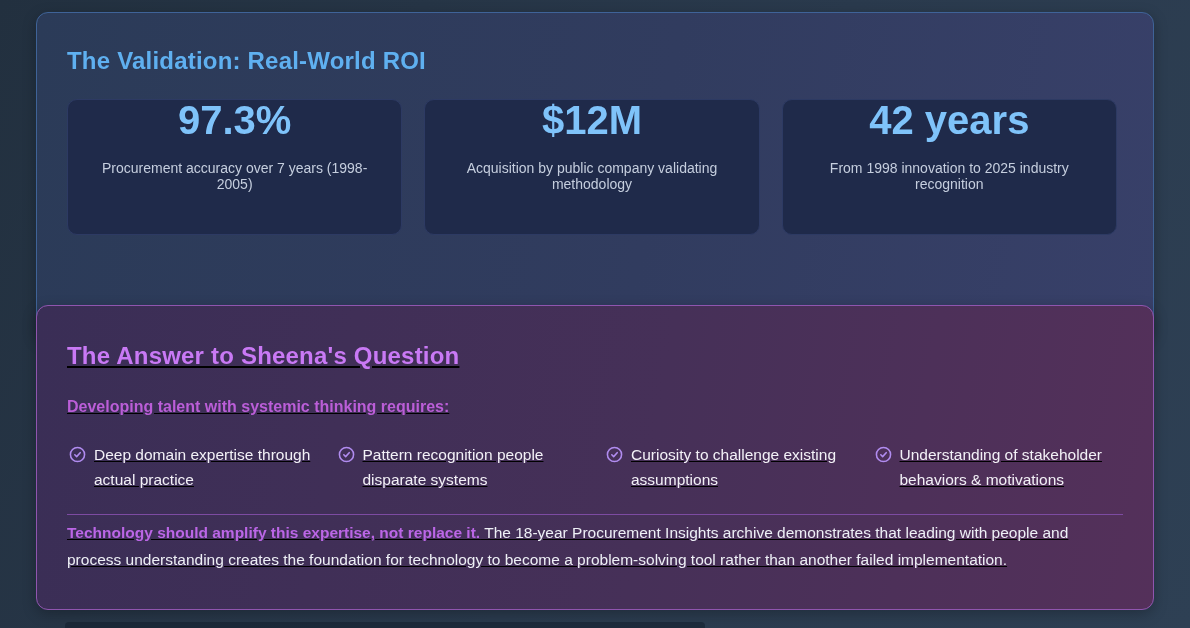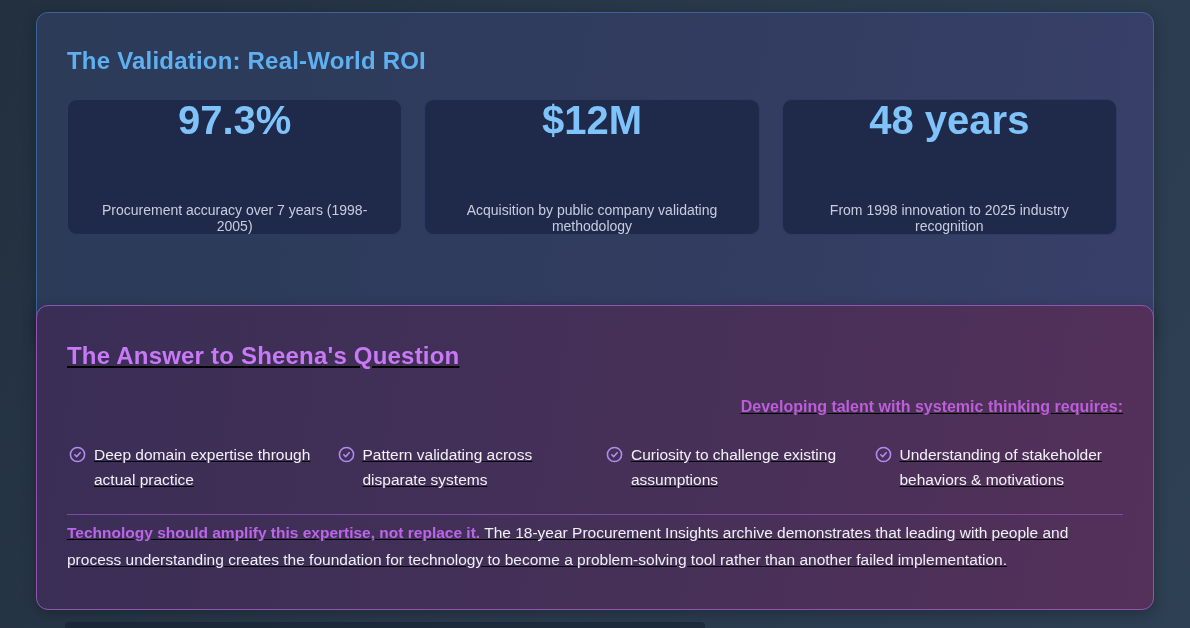--- a/index.html
+++ b/index.html
@@ -25,21 +25,21 @@
   .validation-title {
     font-size: 24px; font-weight: 700; color: #5fb0f0;
     letter-spacing: 0.2px;
   }
   .stats-row { display: flex; gap: 22px; margin-top: 24px; }
   .stat-box {
     flex: 1; height: 136px;
     background: #1f2a4a;
     border: 1px solid #2d3a63;
     border-radius: 10px;
-    display: flex; flex-direction: column; align-items: center; justify-content: space-between;
+    display: flex; flex-direction: column; align-items: center; justify-content: flex-start;
     text-align: center; padding: 0 18px;
   }
   .stat-value {
     font-size: 40px; font-weight: 700; color: #7fc3fa; line-height: 1;
   }
   .stat-label {
     margin-top: 20px; font-size: 14px; color: #c5cede;
   }
 
   
@@ -49,21 +49,21 @@
     border: 1px solid #9055af;
     padding: 36px 30px 0 30px;
     box-shadow: 0 4px 14px rgba(0,0,0,0.25);
     text-decoration: underline;
   }
   .answer-title {
     font-size: 24px; font-weight: 700; color: #c979f5;
     letter-spacing: 0.2px;
   }
   .answer-subtitle {
-    margin-top: 28px; font-size: 16px; font-weight: 700; color: #bb5ed8; text-align: right;
+    margin-top: 28px; font-size: 16px; font-weight: 700; color: #bb5ed8;
   }
   .bullets-row {
     display: grid; grid-template-columns: repeat(4, 1fr);
     gap: 20px; margin-top: 26px; padding-left: 2px;
   }
   .bullet-item { display: flex; align-items: flex-start; }
   .bullet-icon {
     flex: 0 0 auto; width: 17px; height: 17px; margin: 4px 8px 0 0;
     color: #b18cf0; display: inline-block;
   }
@@ -96,21 +96,21 @@
   <div class="stats-row">
     <div class="stat-box">
       <div class="stat-value">97.3%</div>
       <div class="stat-label">Procurement accuracy over 7 years (1998-2005)</div>
     </div>
     <div class="stat-box">
       <div class="stat-value">$12M</div>
       <div class="stat-label">Acquisition by public company validating methodology</div>
     </div>
     <div class="stat-box">
-      <div class="stat-value">48 years</div>
+      <div class="stat-value">42 years</div>
       <div class="stat-label">From 1998 innovation to 2025 industry recognition</div>
     </div>
   </div>
 </section>
 
 <section class="card answer-card">
   <h2 class="answer-title">The Answer to Sheena's Question</h2>
 
   <div class="answer-subtitle">Developing talent with systemic thinking requires:</div>
 
@@ -124,21 +124,21 @@
       </span>
       <span class="bullet-text">Deep domain expertise through actual practice</span>
     </div>
     <div class="bullet-item">
       <span class="bullet-icon">
         <svg viewBox="0 0 24 24" fill="none" stroke="currentColor" stroke-width="2.2" stroke-linecap="round" stroke-linejoin="round">
           <circle cx="12" cy="12" r="10"></circle>
           <path d="M8.2 12.4l2.6 2.6 5-5.6"></path>
         </svg>
       </span>
-      <span class="bullet-text">Pattern validating across disparate systems</span>
+      <span class="bullet-text">Pattern recognition people disparate systems</span>
     </div>
     <div class="bullet-item">
       <span class="bullet-icon">
         <svg viewBox="0 0 24 24" fill="none" stroke="currentColor" stroke-width="2.2" stroke-linecap="round" stroke-linejoin="round">
           <circle cx="12" cy="12" r="10"></circle>
           <path d="M8.2 12.4l2.6 2.6 5-5.6"></path>
         </svg>
       </span>
       <span class="bullet-text">Curiosity to challenge existing assumptions</span>
     </div>

